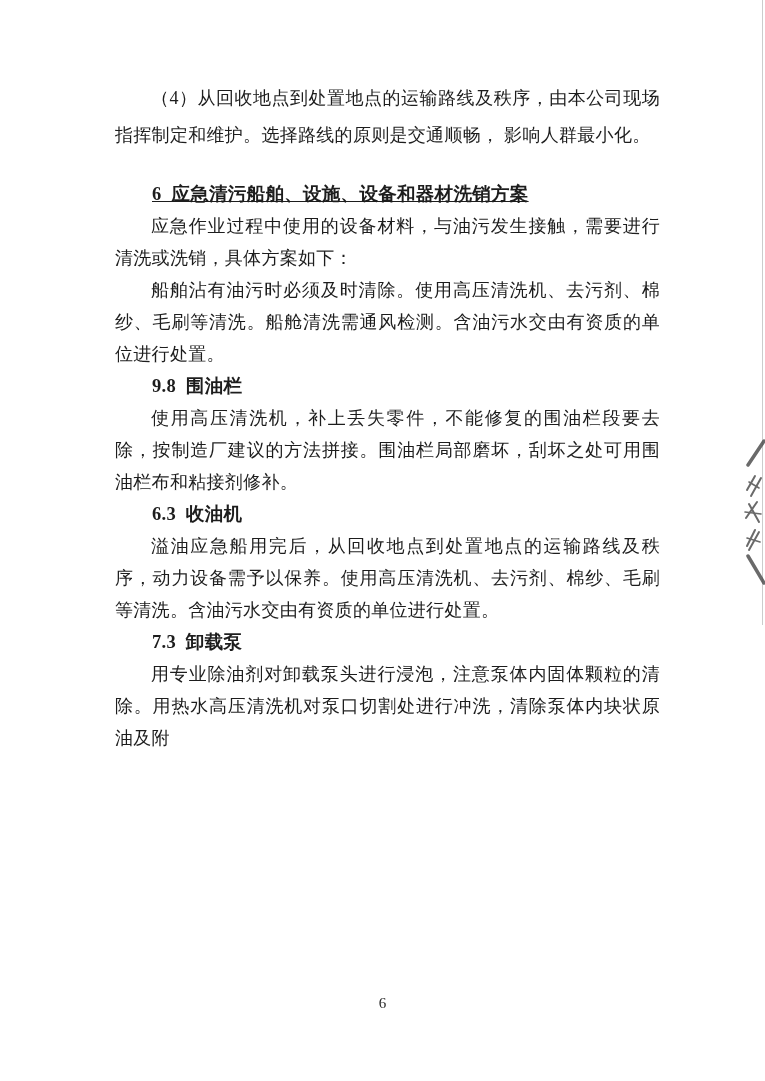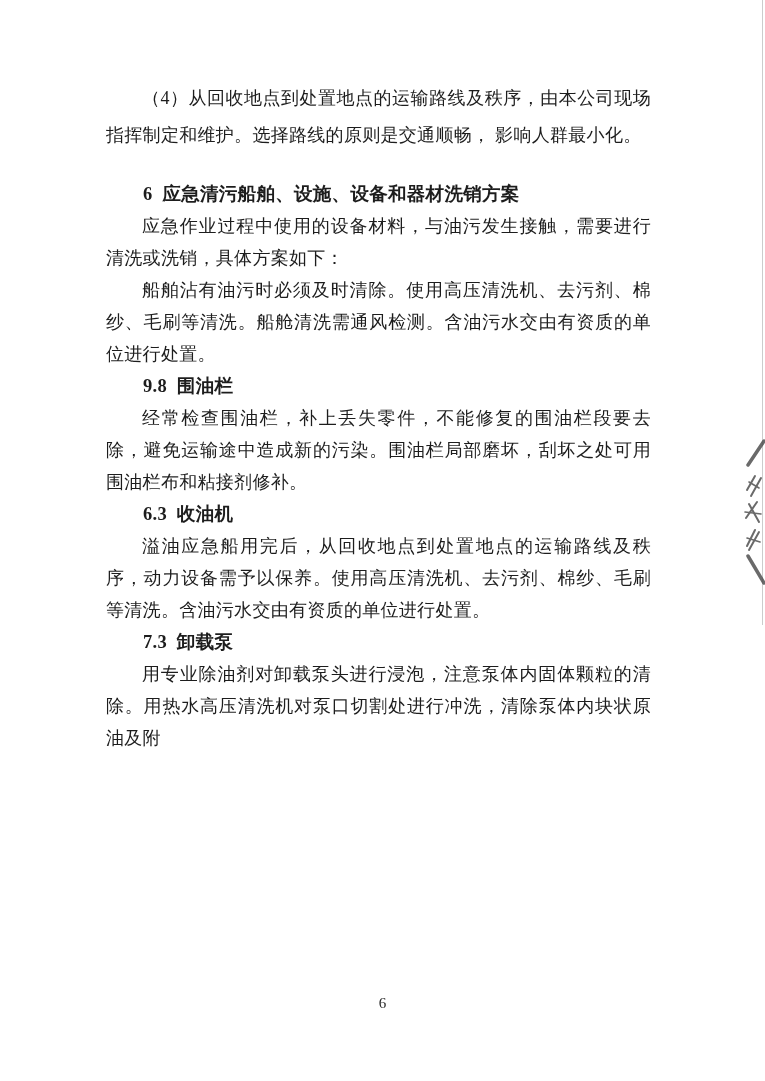--- a/index.html
+++ b/index.html
@@ -11,21 +11,21 @@
     position: relative;
     width: 765px;
     height: 1081px;
     background: #ffffff;
     overflow: hidden;
     font-family: "Liberation Serif", "DejaVu Serif", serif;
     color: #1d1d1d;
   }
   .text-block {
     position: absolute;
-    left: 106px;
+    left: 115px;
     top: 80px;
     width: 545px;
   }
   .doc-paragraph {
     margin: 0;
     font-size: 18px;
     line-height: 32px;
     text-align: justify;
     text-indent: 2em;
     word-break: break-all;
@@ -36,20 +36,21 @@
     line-height: 37px;
   }
   .doc-heading {
     margin: 24px 0 0 0;
     font-size: 18.5px;
     font-weight: bold;
     line-height: 32px;
     text-indent: 2em;
     white-space: pre-wrap;
     letter-spacing: 0.3px;
+    text-decoration: underline;
   }
   .doc-subheading {
     margin: 0;
     font-size: 18.5px;
     font-weight: bold;
     line-height: 32px;
     text-indent: 2em;
     white-space: pre-wrap;
     letter-spacing: 0.3px;
   }
@@ -83,21 +84,21 @@
 <body>
 
 <div class="page">
 
   <div class="text-block">
     <p class="doc-paragraph lead">（4）从回收地点到处置地点的运输路线及秩序，由本公司现场指挥制定和维护。选择路线的原则是交通顺畅， 影响人群最小化。</p>
     <h1 class="doc-heading">6  应急清污船舶、设施、设备和器材洗销方案</h1>
     <p class="doc-paragraph">应急作业过程中使用的设备材料，与油污发生接触，需要进行清洗或洗销，具体方案如下：</p>
     <p class="doc-paragraph">船舶沾有油污时必须及时清除。使用高压清洗机、去污剂、棉纱、毛刷等清洗。船舱清洗需通风检测。含油污水交由有资质的单位进行处置。</p>
     <h2 class="doc-subheading">9.8  围油栏</h2>
-    <p class="doc-paragraph">经常检查围油栏，补上丢失零件，不能修复的围油栏段要去除，避免运输途中造成新的污染。围油栏局部磨坏，刮坏之处可用围油栏布和粘接剂修补。</p>
+    <p class="doc-paragraph">使用高压清洗机，补上丢失零件，不能修复的围油栏段要去除，按制造厂建议的方法拼接。围油栏局部磨坏，刮坏之处可用围油栏布和粘接剂修补。</p>
     <h2 class="doc-subheading">6.3  收油机</h2>
     <p class="doc-paragraph">溢油应急船用完后，从回收地点到处置地点的运输路线及秩序，动力设备需予以保养。使用高压清洗机、去污剂、棉纱、毛刷等清洗。含油污水交由有资质的单位进行处置。</p>
     <h2 class="doc-subheading">7.3  卸载泵</h2>
     <p class="doc-paragraph">用专业除油剂对卸载泵头进行浸泡，注意泵体内固体颗粒的清除。用热水高压清洗机对泵口切割处进行冲洗，清除泵体内块状原油及附</p>
   </div>
 
   <div class="scan-edge-line"></div>
 
   <div class="edge-stamp">
     <svg width="24" height="148" viewBox="0 0 24 148" xmlns="http://www.w3.org/2000/svg">

